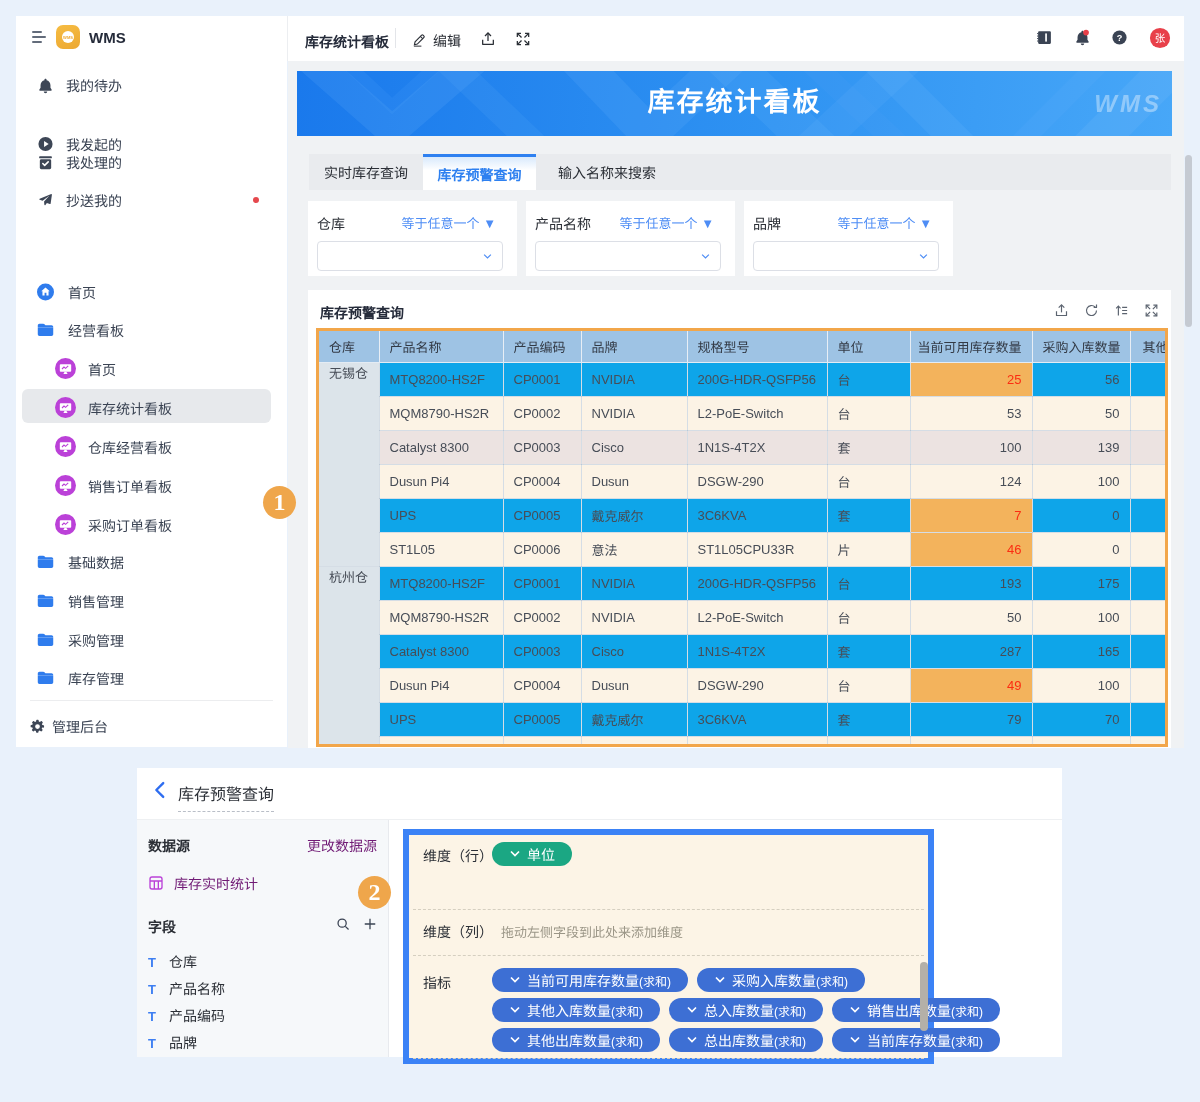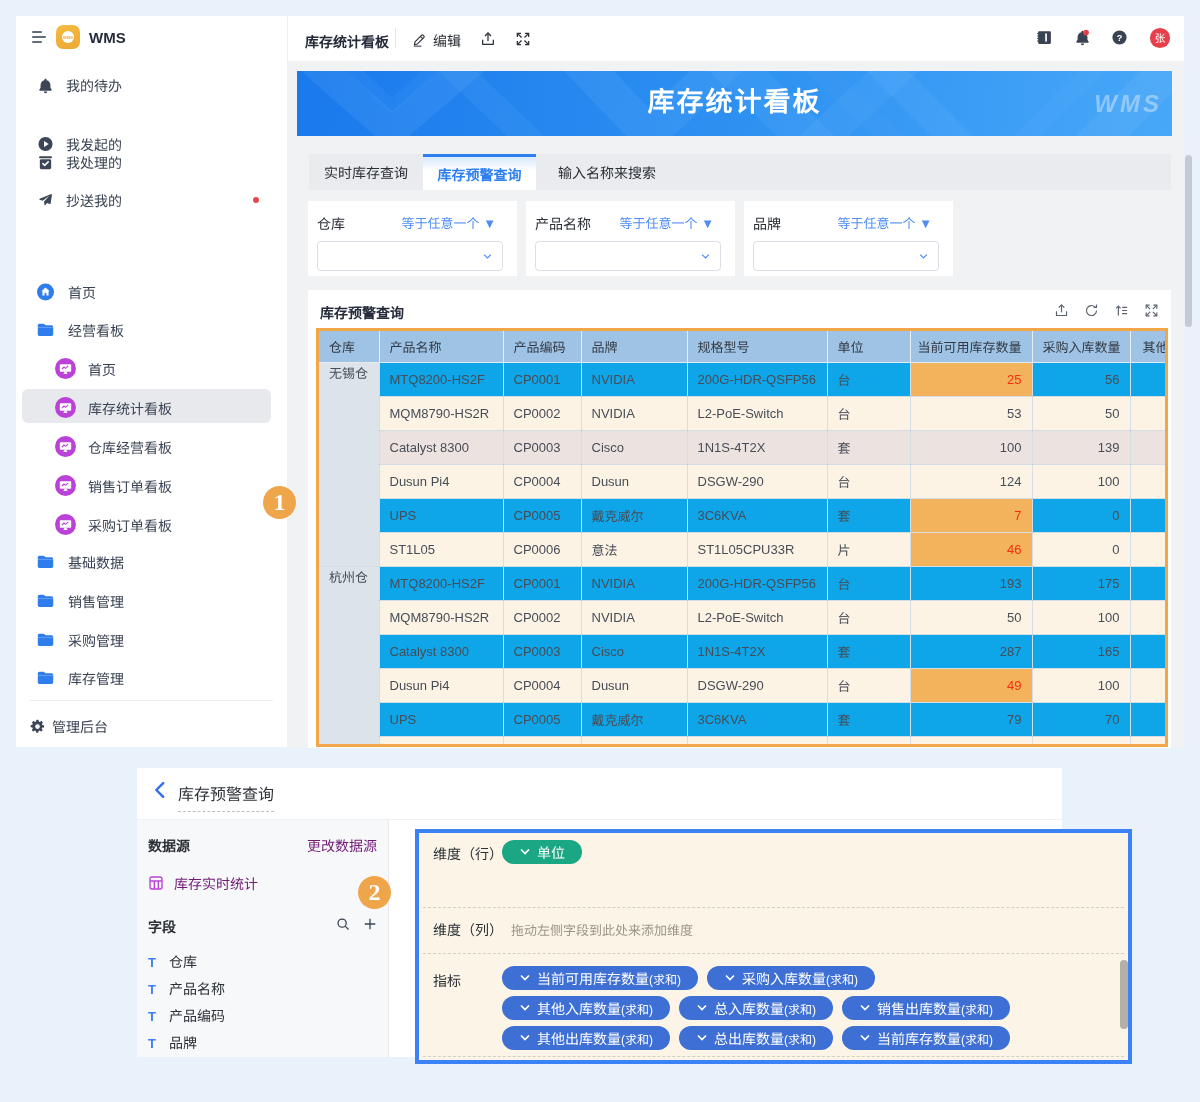--- a/index.html
+++ b/index.html
@@ -75,21 +75,21 @@
   
   .bpanel { left:137px; top:768px; width:925px; height:289px; background:#fff; }
   .bp-head { position:absolute; left:0; top:0; width:100%; height:52px; border-bottom:1px solid #eef0f2; }
   .bp-back { position:absolute; left:12px; top:11px; }
   .bp-title { position:absolute; left:41px; top:13px; font-size:16px; color:#2b2f36; padding-bottom:6px; border-bottom:1px dashed #b9bec7; }
   .bp-left { position:absolute; left:0; top:52px; width:252px; height:237px; background:#f6f8fa; border-right:1px solid #e8eaee; }
   .bl-row { position:absolute; left:11px; right:11px; font-size:14px; }
   .blue { color:#701a75; }
   .ticon { color:#3e7ff2; font-weight:700; font-size:13px; margin-right:13px; }
 
-  .obox2 { position:absolute; left:278px; top:61px; width:717px; height:235px; border:4px solid #3b82f6; background:#fcf4e6; }
+  .obox2 { position:absolute; left:266px; top:61px; width:531px; height:235px; border:6px solid #3b82f6; background:#fcf4e6; }
   .sect-label { position:absolute; left:14px; font-size:14px; color:#2b2f36; }
   .dash { position:absolute; left:4px; right:4px; border-top:1px dashed #d5cfc0; }
   .pill { display:inline-flex; align-items:center; height:24px; border-radius:12px; color:#fff; font-size:14px; padding:0 17px; margin-right:6px; white-space:nowrap; vertical-align:top; margin-top:3px; }
   .pill svg { margin-right:6px; flex:none; }
   .pill.g { background:#1ba783; }
   .pill.b { background:#3d6fd4; margin-right:9px; padding:0 17px; }
   .pill .sm { font-size:12px; }
   .hint { position:absolute; left:92px; font-size:13px; color:#9b9687; }
   .sbar2 { position:absolute; right:0px; top:127px; width:8px; height:69px; border-radius:4px; background:#b4b0a8; }
 

